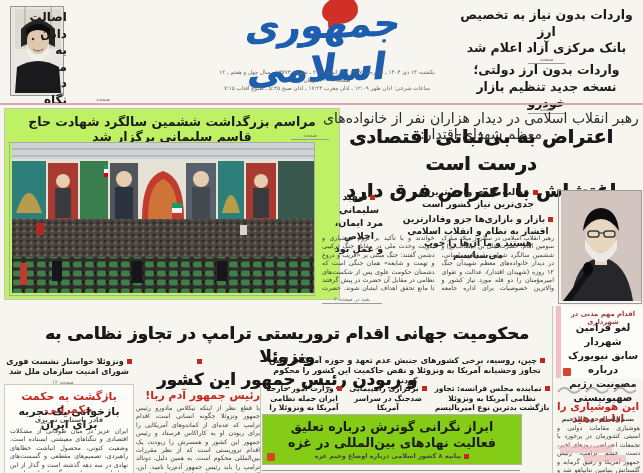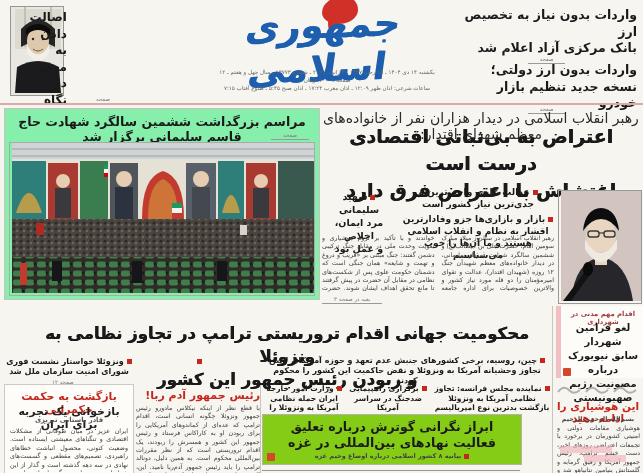--- a/index.html
+++ b/index.html
@@ -21,25 +21,25 @@
   .khomeini-tag{left:84px;top:96px;}
   .masthead{left:186px;top:0;width:268px;height:64px;}
   .masthead-text{position:absolute;left:0;right:0;top:4px;font-size:37px;font-weight:bold;color:#1d5fae;
                  text-align:center;transform:rotate(-2deg) skewX(-10deg);letter-spacing:-1px;
                  text-shadow:0.7px 0 0 #1d5fae;}
   .splash{position:absolute;left:136px;top:-4px;width:36px;height:28px;background:#d03028;
           border-radius:62% 38% 55% 45%/60% 50% 50% 40%;}
   .splash::after{content:"";position:absolute;left:6px;top:22px;width:9px;height:14px;background:#d03028;
           border-radius:50% 50% 60% 40%/40% 40% 60% 60%;}
   .datelines{left:214px;top:68px;width:226px;font-size:5.6px;line-height:8px;color:#666;text-align:center;}
-  .top-head{left:456px;right:6px;width:181px;font-size:12.5px;line-height:16.5px;font-weight:bold;text-align:right;}
+  .top-head{left:456px;right:6px;width:181px;font-size:12.5px;line-height:16.5px;font-weight:bold;text-align:center;}
   .header-rule{left:0;right:0;top:103px;border-top:2px solid #dca9a9;}
 
   
-  .sol-box{left:4px;top:108px;width:314px;height:190px;border:1px solid #c6c3bd;background:#86efac;}
+  .sol-box{left:4px;top:108px;width:314px;height:190px;border:1px solid #c6c3bd;background:#bef264;padding-left:20px;}
   .sol-head{position:absolute;left:6px;right:6px;top:5px;font-size:12.5px;font-weight:bold;text-align:center;}
   .sol-tag{position:absolute;right:10px;top:23px;}
   .sol-photo{position:absolute;left:4px;top:33px;width:304px;height:152px;border:1px solid #aaa;}
 
   
   .lead-kicker{left:322px;width:318px;top:110px;font-size:14px;font-weight:normal;color:#2b2b2b;text-align:center;}
   .lead-h1{left:322px;width:318px;top:123px;font-size:19px;line-height:27px;font-weight:bold;text-align:center;
            letter-spacing:-0.3px;text-shadow:0.5px 0 0 #111;}
   .lead-bullet-c{left:402px;top:186px;width:152px;font-size:9px;line-height:12px;font-weight:bold;text-align:center;}
   .lead-bullet-l{left:322px;top:190px;width:74px;font-size:9.5px;line-height:13px;font-weight:bold;text-align:center;}

